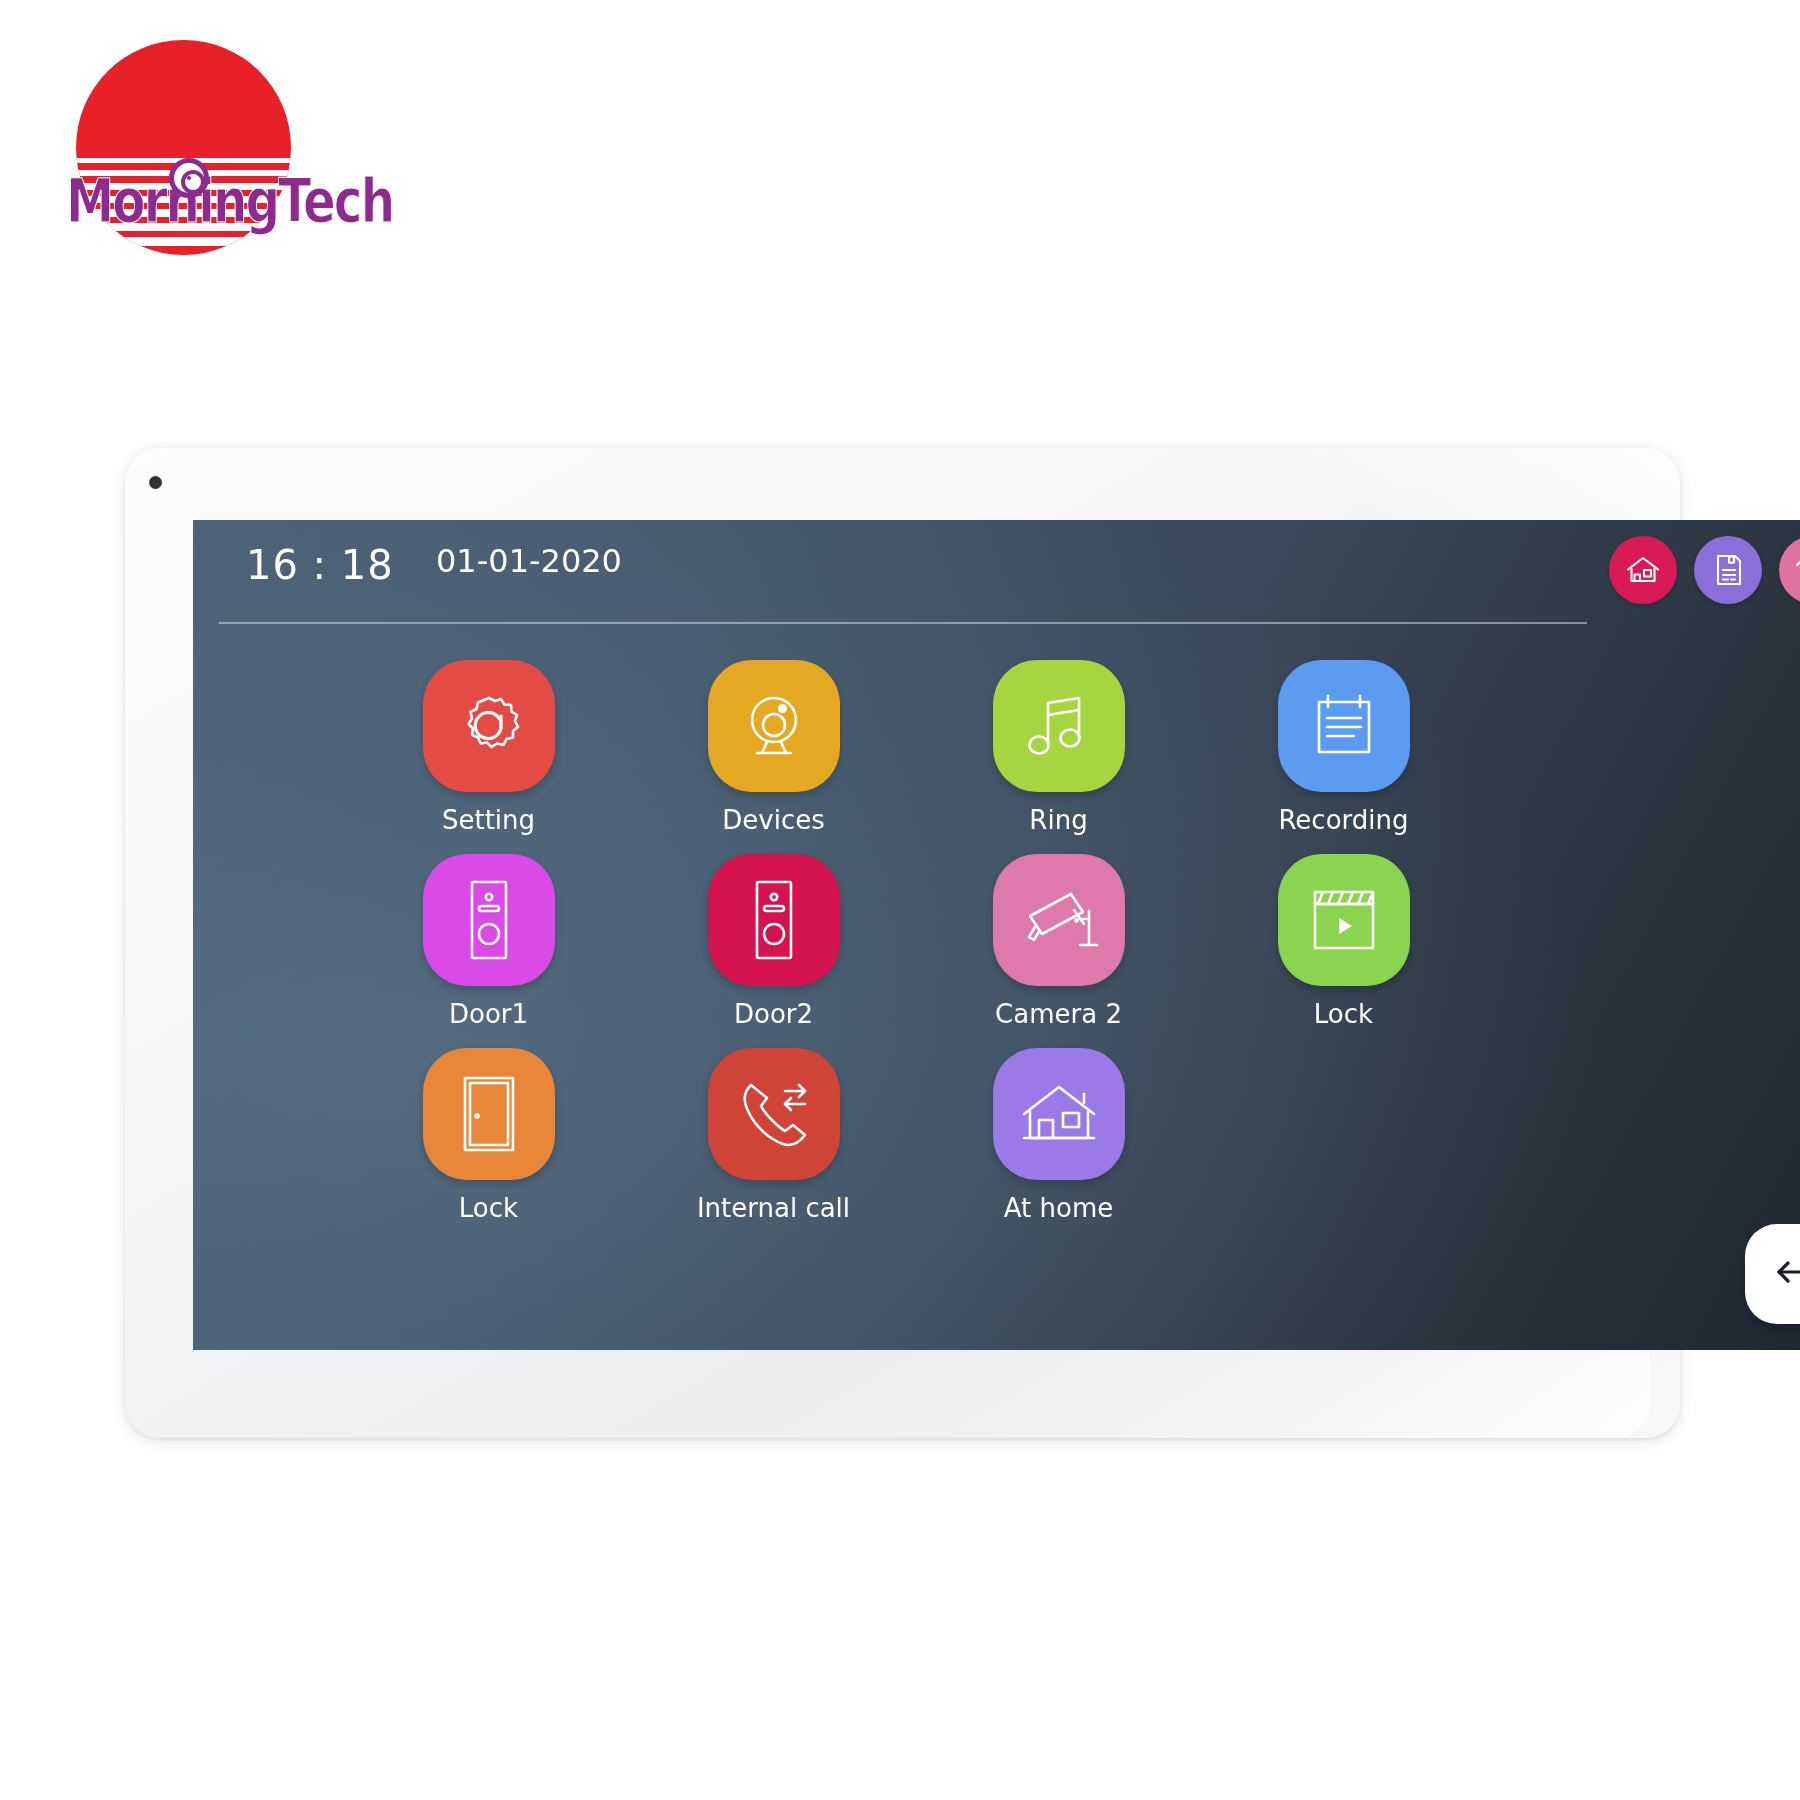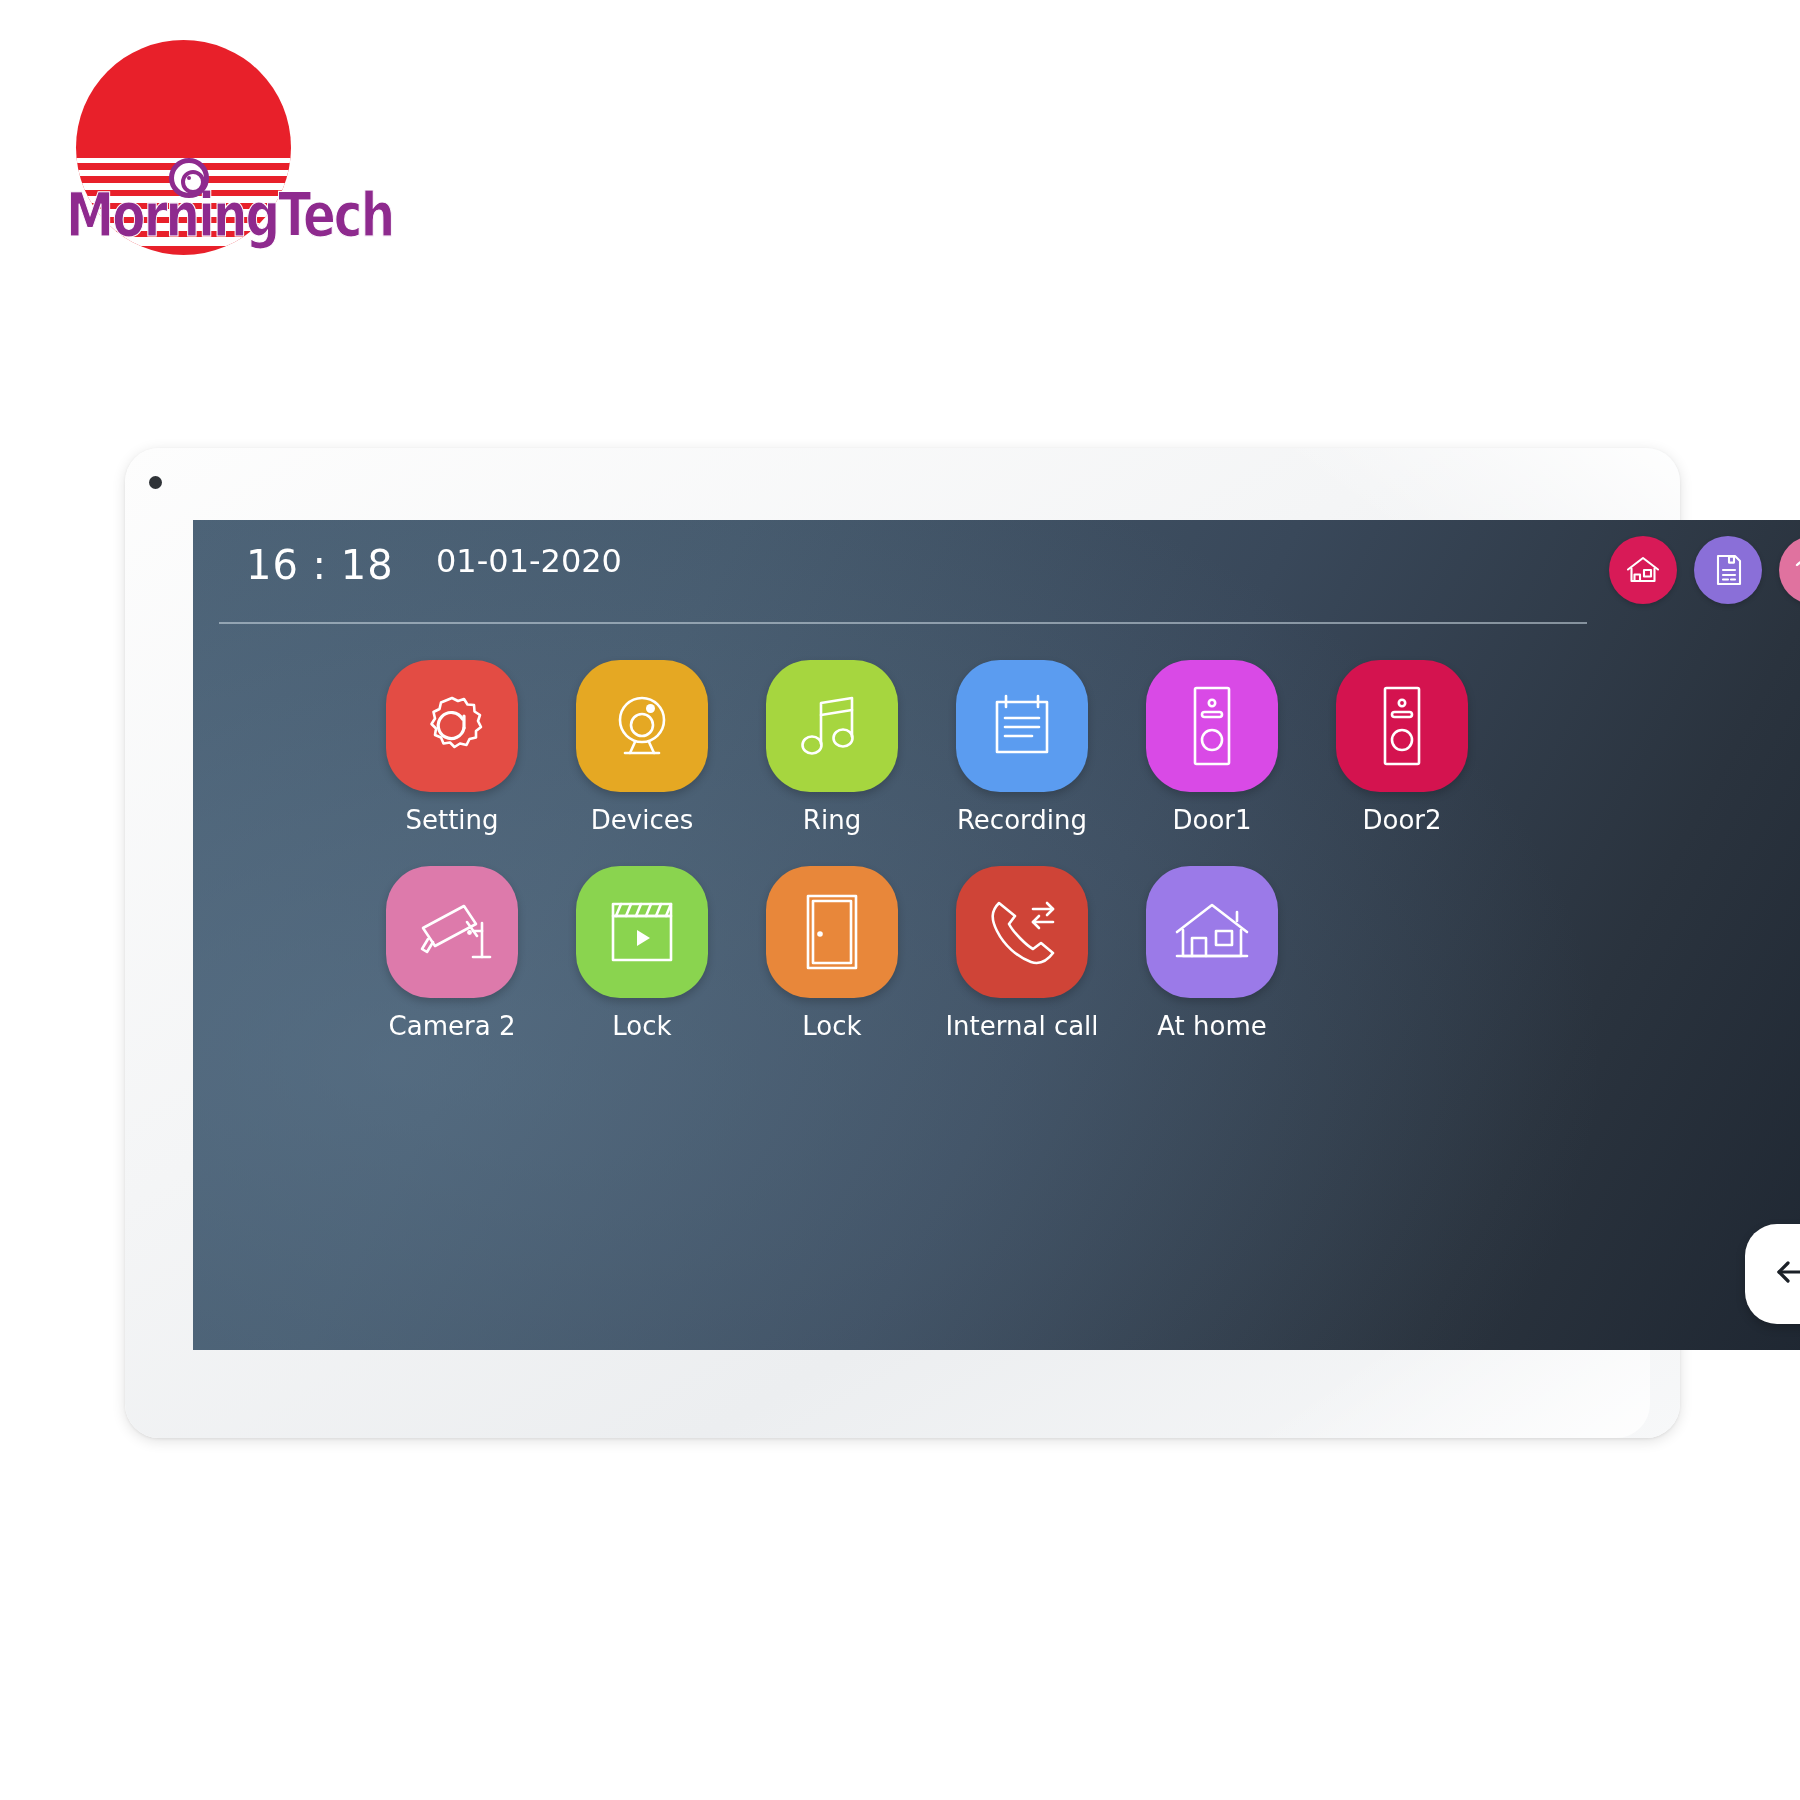--- a/index.html
+++ b/index.html
@@ -40,21 +40,21 @@
   
   .logo-sun .stripe {
     position: absolute;
     left: -10px;
     width: 240px;
     background: #ffffff;
   }
   .logo-wordmark {
     position: absolute;
     left: 0px;
-    top: 122px;
+    top: 108px;
     width: 240px;
     height: 82px;
     display: flex;
     align-items: flex-end;
   }
   .logo-word {
     font-family: "DejaVu Sans", sans-serif;
     font-weight: bold;
     font-size: 52px;
     letter-spacing: -2px;
@@ -192,26 +192,26 @@
     left: 26px;
     top: 102px;
     width: 1368px;
     height: 2px;
     background: rgba(205,218,228,0.55);
   }
 
   
   .app-grid {
     position: absolute;
-    left: 164px;
+    left: 153px;
     top: 140px;
     width: 1140px;
     display: grid;
-    grid-template-columns: repeat(6, 1fr);
-    row-gap: 31px;
+    grid-template-columns: repeat(4, 1fr);
+    row-gap: 19px;
   }
   .app-cell {
     display: flex;
     flex-direction: column;
     align-items: center;
     cursor: pointer;
   }
   .app-tile {
     width: 132px;
     height: 132px;

